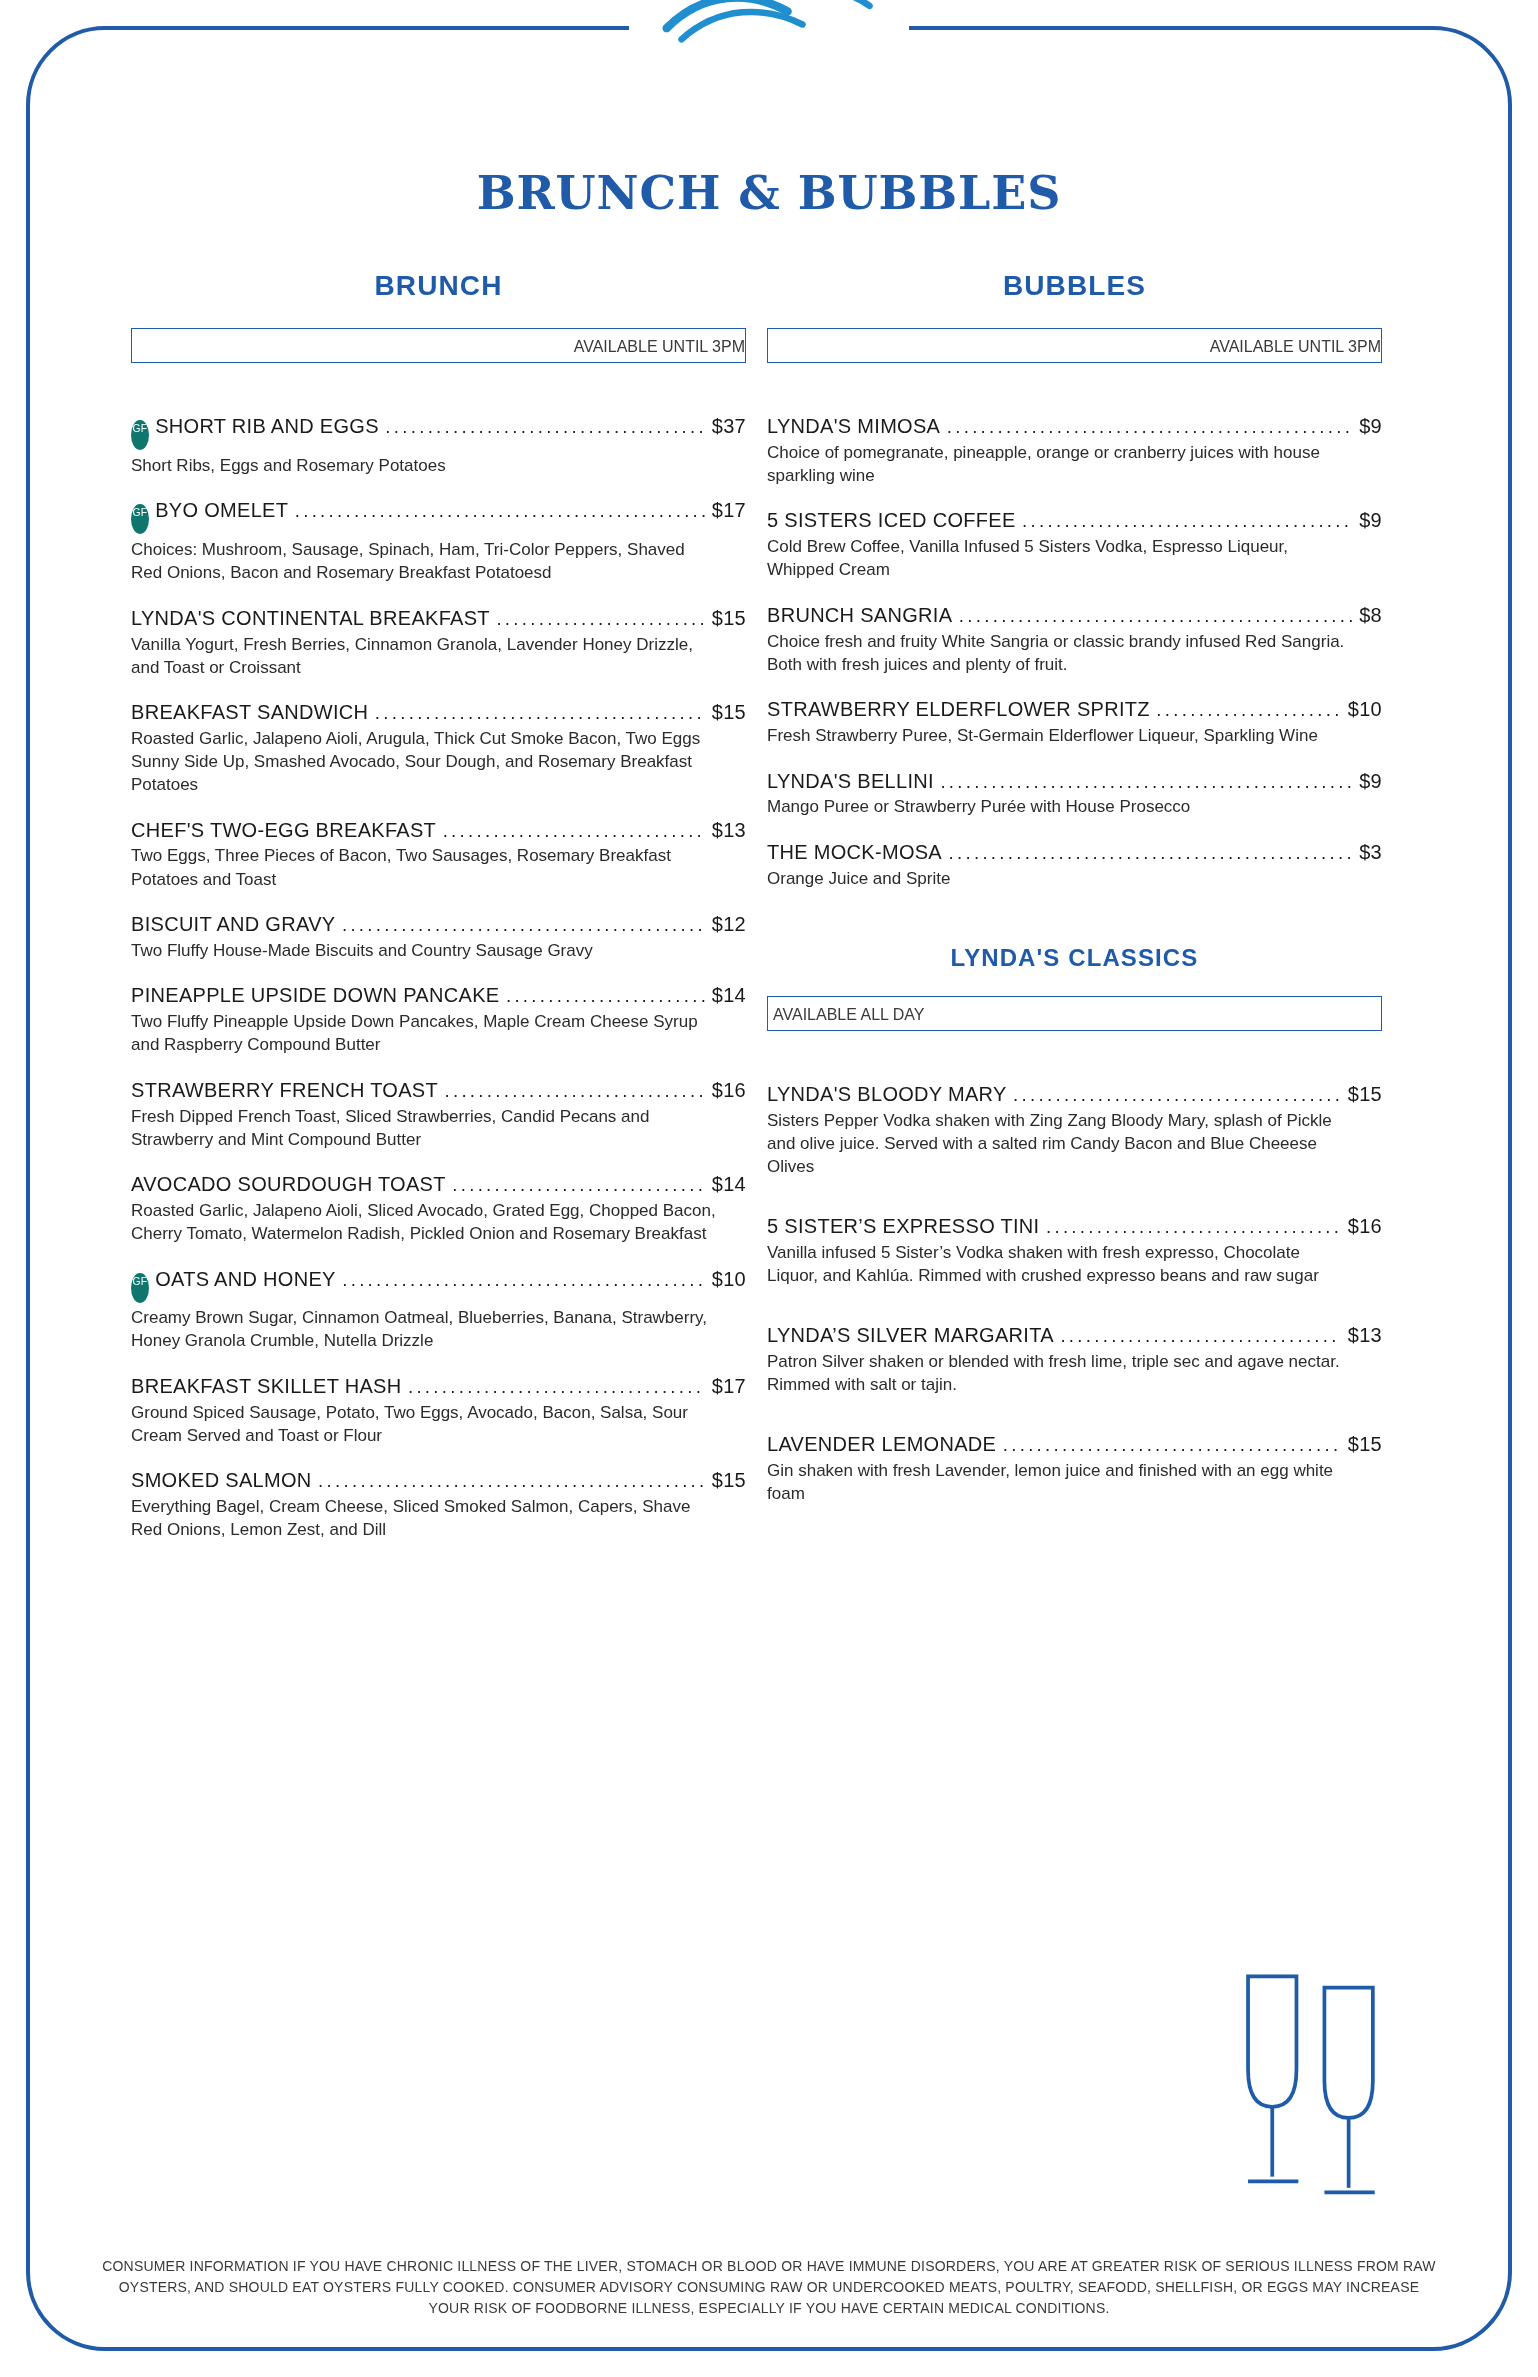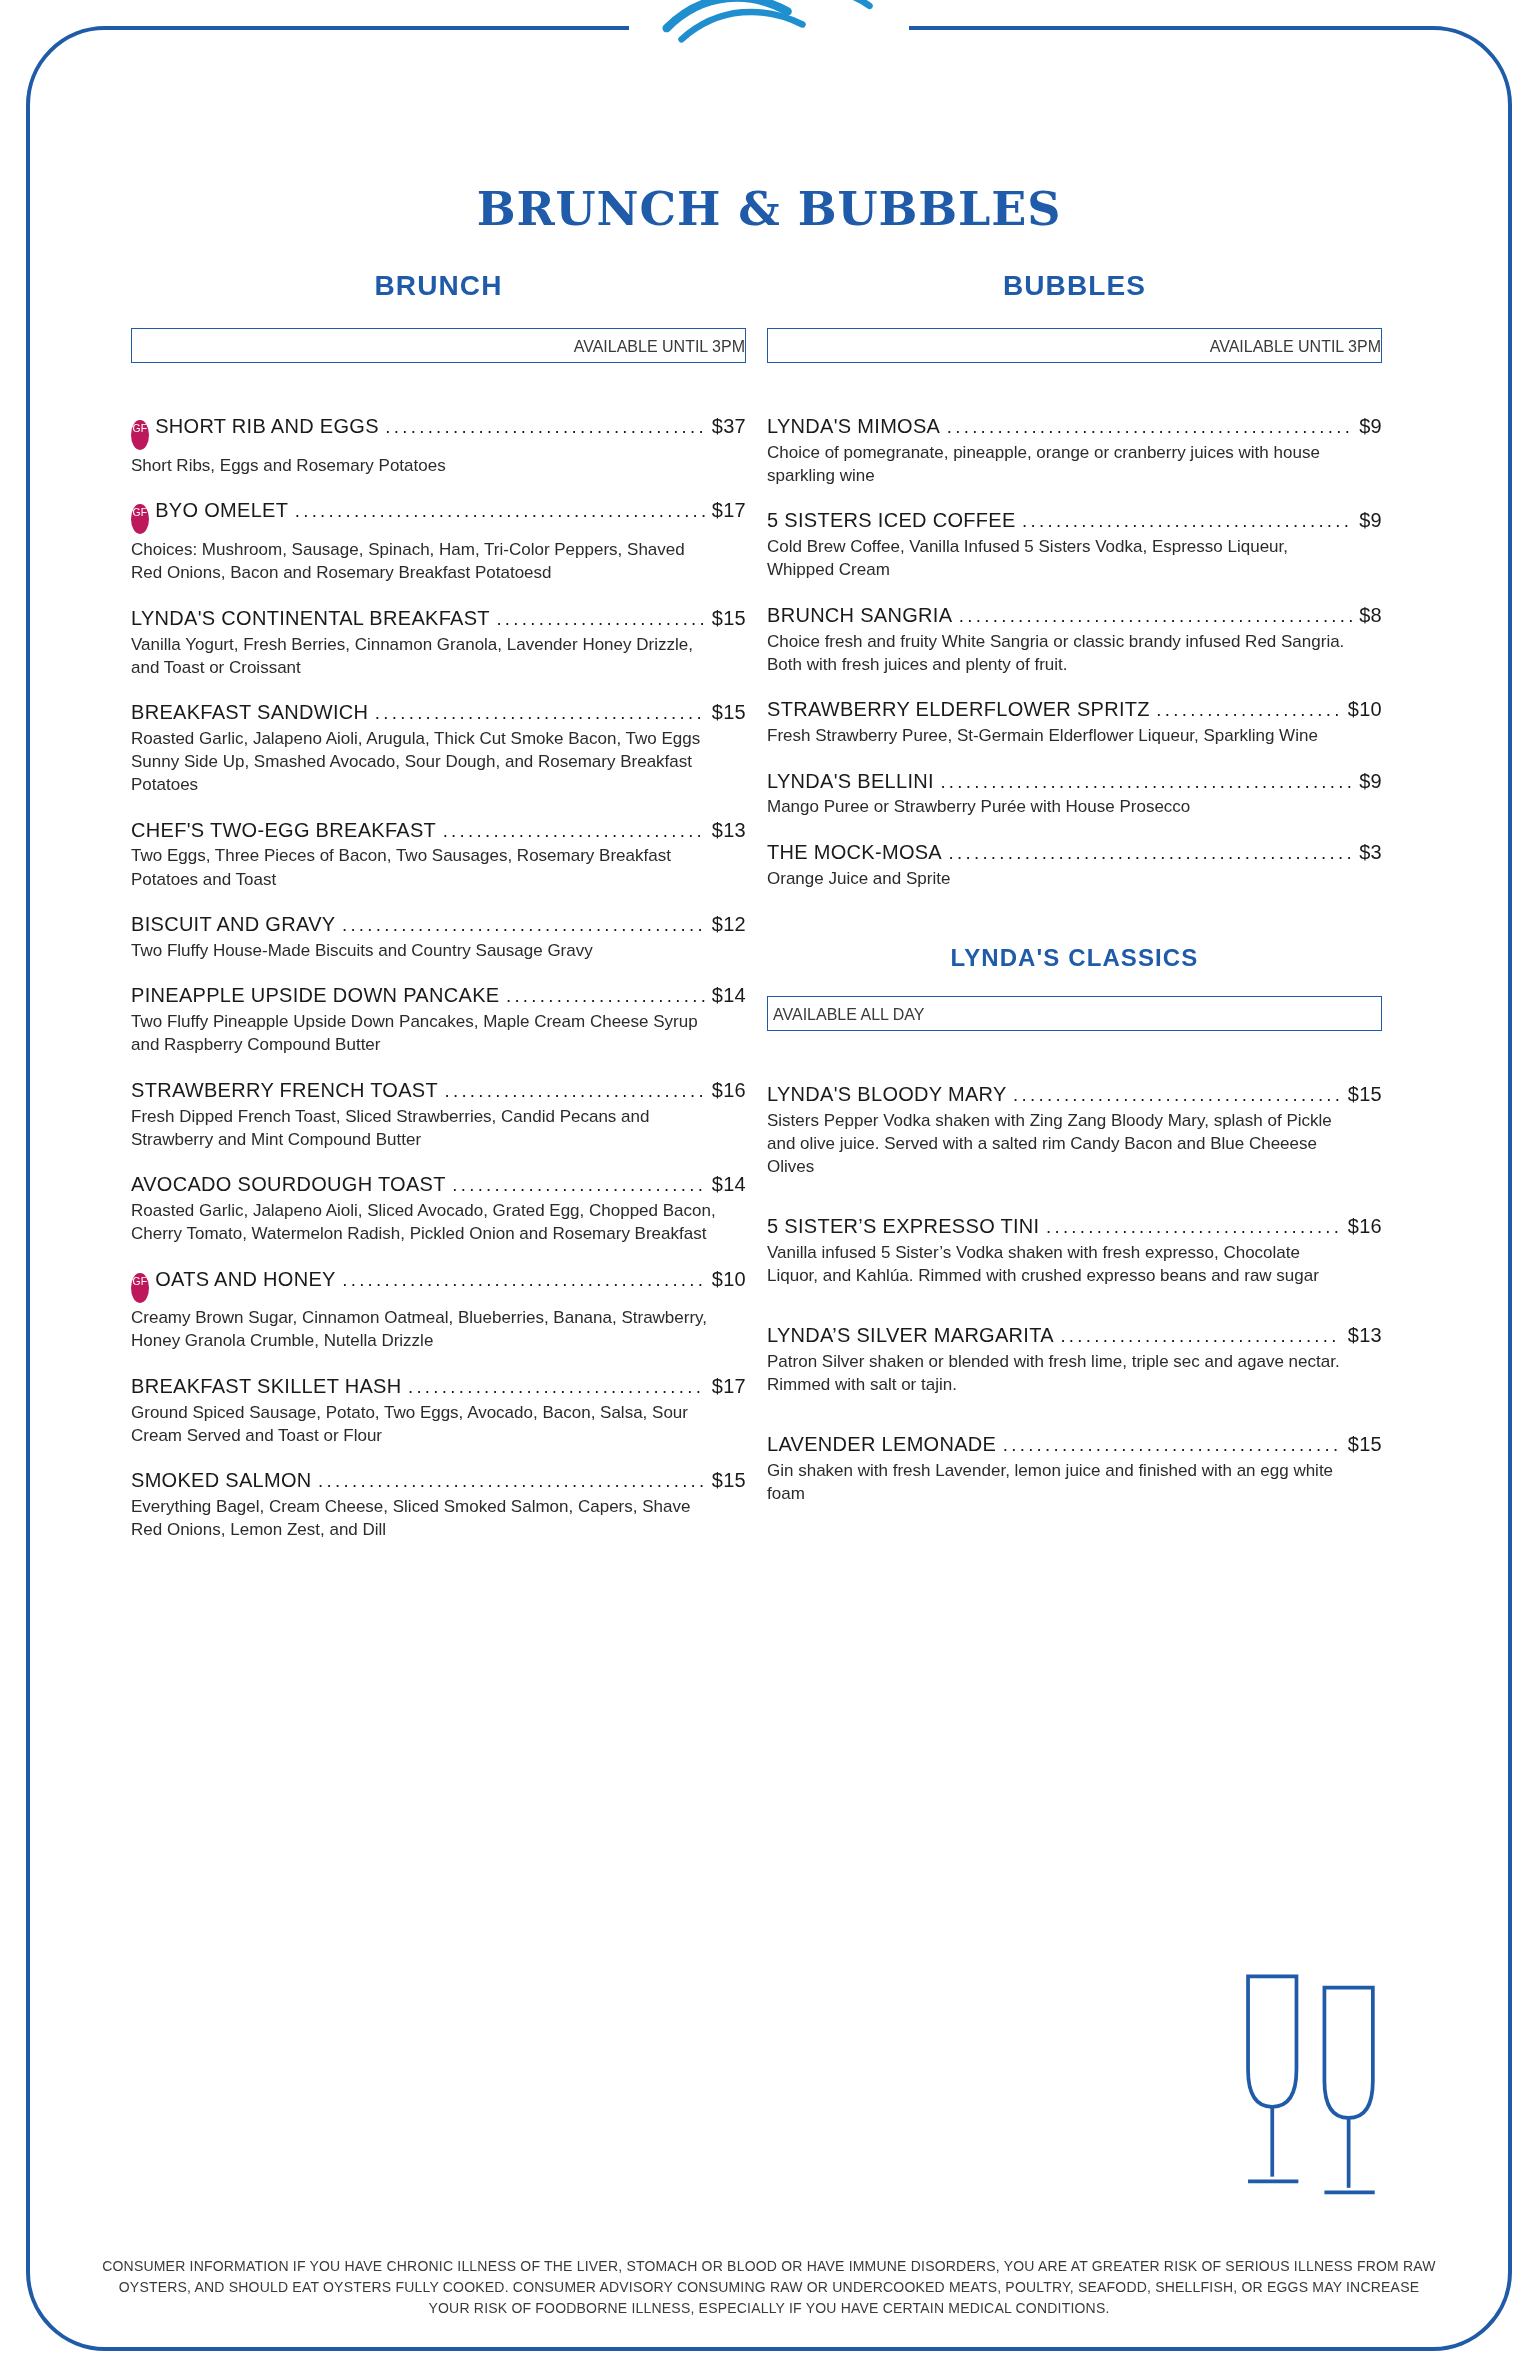--- a/index.html
+++ b/index.html
@@ -42,21 +42,21 @@
     top: -26px;
     left: 50%;
     transform: translateX(-50%);
     width: 242px;
     height: 73px;
   }
 
   
   .main-title {
     position: absolute;
-    top: 182px;
+    top: 166px;
     left: 0;
     width: 100%;
     text-align: center;
     font-family: "DejaVu Serif", serif;
     font-weight: bold;
     font-size: 46px;
     letter-spacing: 0.9px;
     color: #1f5ba8;
   }
 
@@ -105,21 +105,21 @@
     font-size: 20px;
     letter-spacing: 0.3px;
     color: #1a1a1a;
     white-space: nowrap;
   }
   .gf-badge {
     display: inline-block;
     width: 17.7px;
     height: 30px;
     border-radius: 50%;
-    background: #be185d;
+    background: #0f766e;
     color: #fff;
     font-size: 10.3px;
     line-height: 17.7px;
     text-align: center;
     margin-right: 6.5px;
     font-family: "Liberation Sans", sans-serif;
     flex: none;
     position: relative;
     top: -0.9px;
   }

